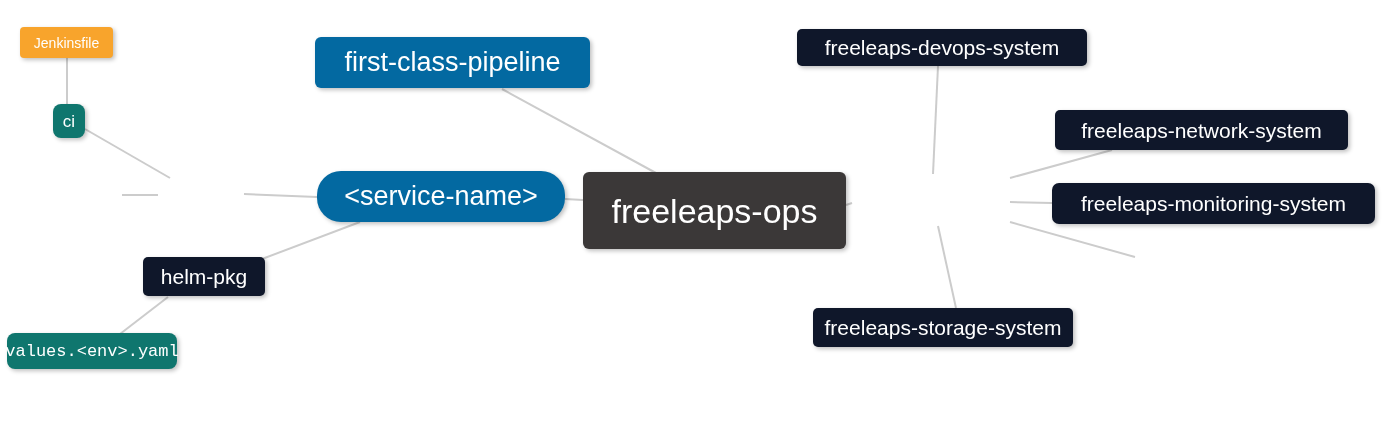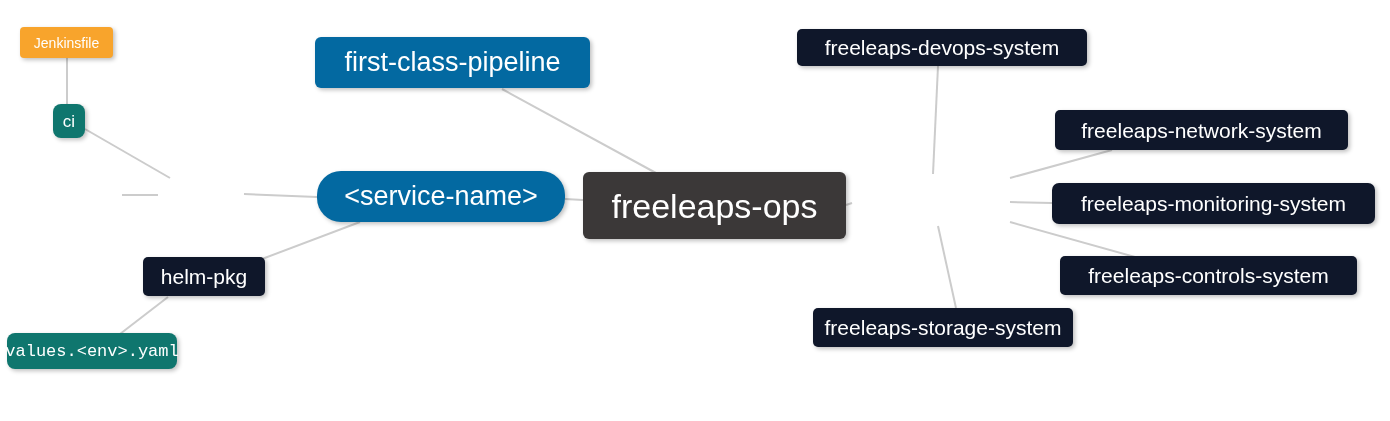--- a/index.html
+++ b/index.html
@@ -45,21 +45,21 @@
   .orange { background: #f8a42c; border-radius: 4px; }
 
   #node-jenkinsfile         { left: 20px;   top: 27px;  width: 93px;  height: 31px; font-size: 14px; }
   #node-ci                  { left: 53px;   top: 104px; width: 32px;  height: 34px; font-size: 17px; }
   #node-argo-app            { left: 31px;   top: 178px; width: 91px;  height: 33px; font-size: 17px; }
   #node-env                 { left: 158px;  top: 176px; width: 86px;  height: 40px; font-size: 21px; }
   #node-helm-pkg            { left: 143px;  top: 257px; width: 122px; height: 39px; font-size: 21px; }
   #node-values-env-yaml     { left: 7px;    top: 333px; width: 170px; height: 36px; font-size: 17px; font-family: Liberation Mono, monospace; }
   #node-first-class-pipeline{ left: 315px;  top: 37px;  width: 275px; height: 51px; font-size: 27px; }
   #node-service-name        { left: 317px;  top: 171px; width: 248px; height: 51px; font-size: 27px; border-radius: 24px; }
-  #node-freeleaps-ops       { left: 583px;  top: 172px; width: 263px; height: 67px; font-size: 34px; }
+  #node-freeleaps-ops       { left: 583px;  top: 172px; width: 263px; height: 77px; font-size: 34px; }
   #node-manifests           { left: 852px;  top: 174px; width: 158px; height: 52px; font-size: 27px; }
   #node-devops-system       { left: 797px;  top: 29px;  width: 290px; height: 37px; font-size: 21px; }
   #node-network-system      { left: 1055px; top: 110px; width: 293px; height: 40px; font-size: 21px; }
   #node-monitoring-system   { left: 1052px; top: 183px; width: 323px; height: 41px; font-size: 21px; border-radius: 7px; }
   #node-controls-system     { left: 1060px; top: 256px; width: 297px; height: 39px; font-size: 21px; }
   #node-storage-system      { left: 813px;  top: 308px; width: 260px; height: 39px; font-size: 21px; }
 </style>
 </head>
 <body>
 
@@ -85,16 +85,15 @@
   <div id="node-jenkinsfile" class="node orange">Jenkinsfile</div>
   <div id="node-ci" class="node red">ci</div>
   <div id="node-helm-pkg" class="node green">helm-pkg</div>
   <div id="node-values-env-yaml" class="node red">values.&lt;env&gt;.yaml</div>
   <div id="node-first-class-pipeline" class="node blue">first-class-pipeline</div>
   <div id="node-service-name" class="node blue">&lt;service-name&gt;</div>
   <div id="node-freeleaps-ops" class="node root">freeleaps-ops</div>
   <div id="node-devops-system" class="node green">freeleaps-devops-system</div>
   <div id="node-network-system" class="node green">freeleaps-network-system</div>
   <div id="node-monitoring-system" class="node green">freeleaps-monitoring-system</div>
-  <div id="node-controls-system" class="node green">freeleaps-controls-system</div>
   <div id="node-storage-system" class="node green">freeleaps-storage-system</div>
 
 </div>
 
 </body></html>

